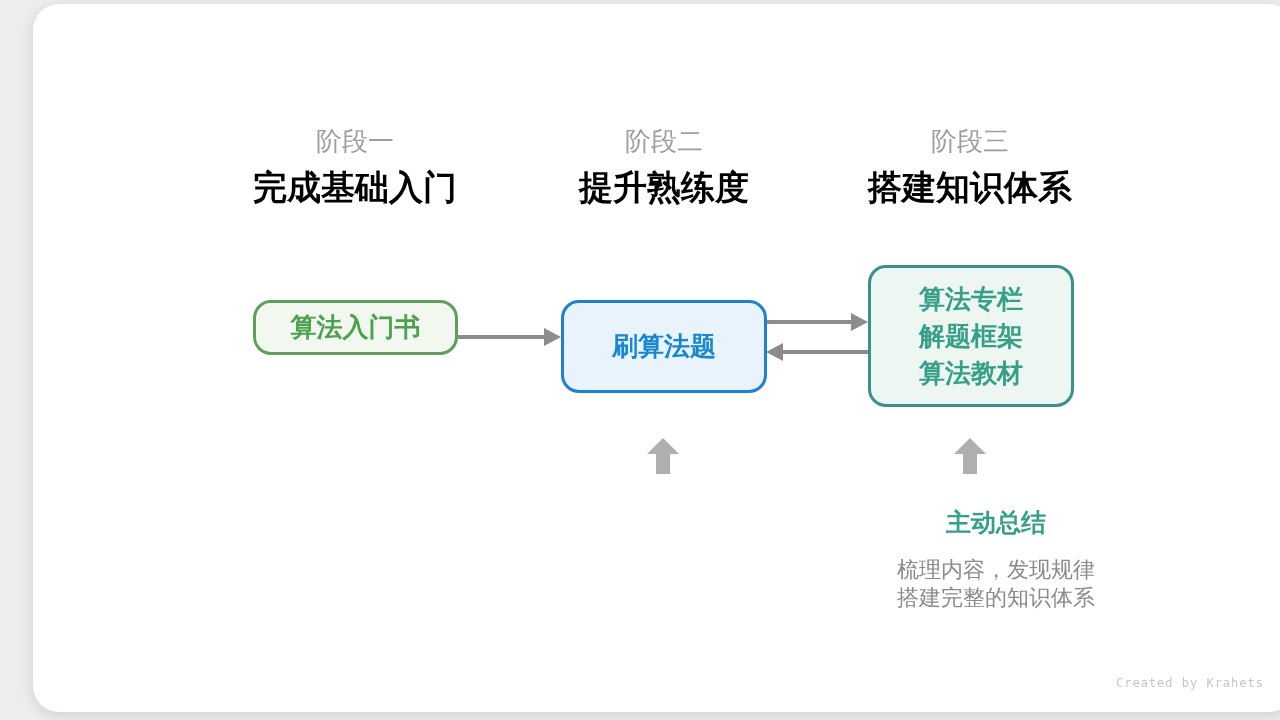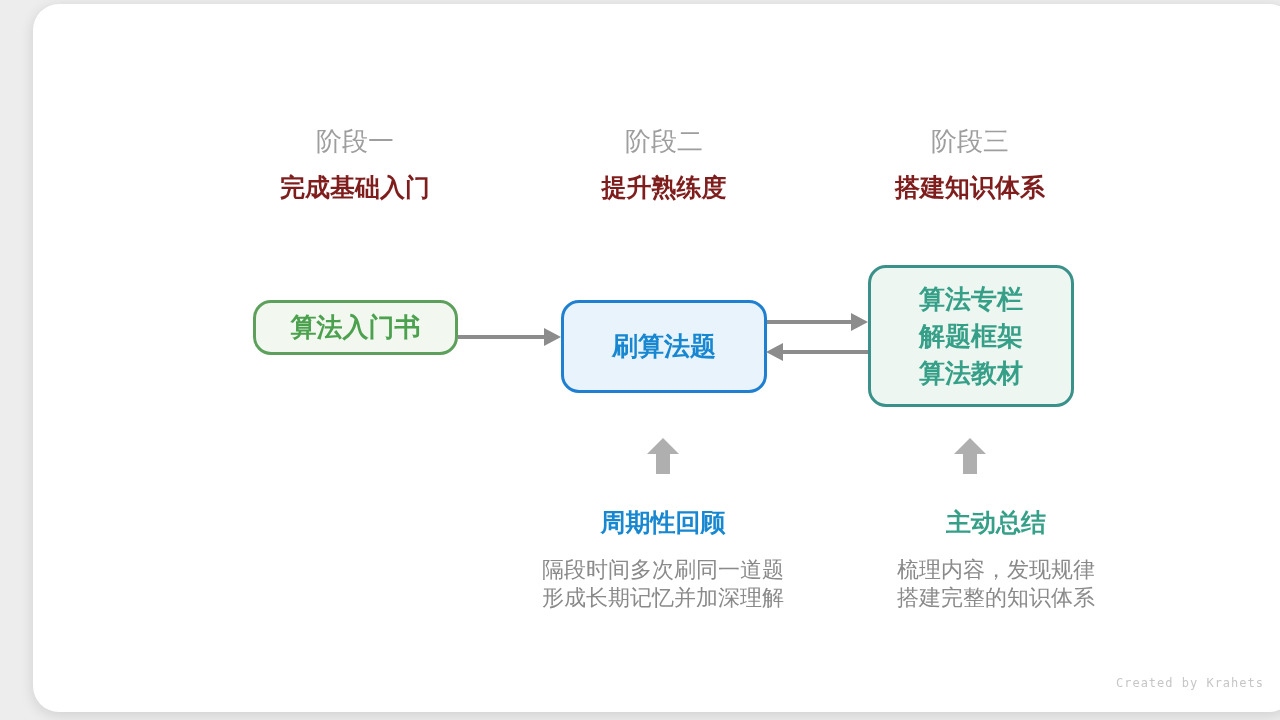--- a/index.html
+++ b/index.html
@@ -13,21 +13,21 @@
     position: absolute; left: 9px; top: 4px; width: 1262px; height: 708px;
     background: #ffffff; border-radius: 26px;
     box-shadow: 0 3px 14px rgba(0,0,0,0.13);
   }
   
   .stage {
     position: absolute; top: 126px; transform: translateX(-50%);
     text-align: center; white-space: nowrap;
   }
   .stage-label { font-size: 26px; line-height: 30px; color: #9e9e9e; font-weight: 400; }
-  .stage-subtitle { margin-top: 16px; font-size: 25px; line-height: 30px; color: #7f1d1d; font-weight: 700; }
+  .stage-subtitle { margin-top: 16px; font-size: 34px; line-height: 30px; color: #000000; font-weight: 700; }
   .stage-1 { left: 331px; }
   .stage-2 { left: 640px; }
   .stage-3 { left: 946px; }
   
   .node {
     position: absolute; border-radius: 18px; border-style: solid; border-width: 3px;
     display: flex; flex-direction: column; align-items: center; justify-content: center;
     font-weight: 700; font-size: 26px; white-space: nowrap;
   }
   .node-green  { left: 229px; top: 300px; width: 205px; height: 55px;
@@ -116,27 +116,20 @@
 
   <div class="block-arrow" style="left:623px; top:438px;">
     <div class="tri"></div>
     <div class="stem"></div>
   </div>
   <div class="block-arrow" style="left:930px; top:438px;">
     <div class="tri"></div>
     <div class="stem"></div>
   </div>
 
-  <div class="annotation annotation-review">
-    <div class="annotation-title blue">周期性回顾</div>
-    <div class="annotation-desc">
-      <div>隔段时间多次刷同一道题</div>
-      <div>形成长期记忆并加深理解</div>
-    </div>
-  </div>
   <div class="annotation annotation-summary">
     <div class="annotation-title teal">主动总结</div>
     <div class="annotation-desc">
       <div>梳理内容，发现规律</div>
       <div>搭建完整的知识体系</div>
     </div>
   </div>
 
   <div class="credit">Created by Krahets</div>
 </div>

